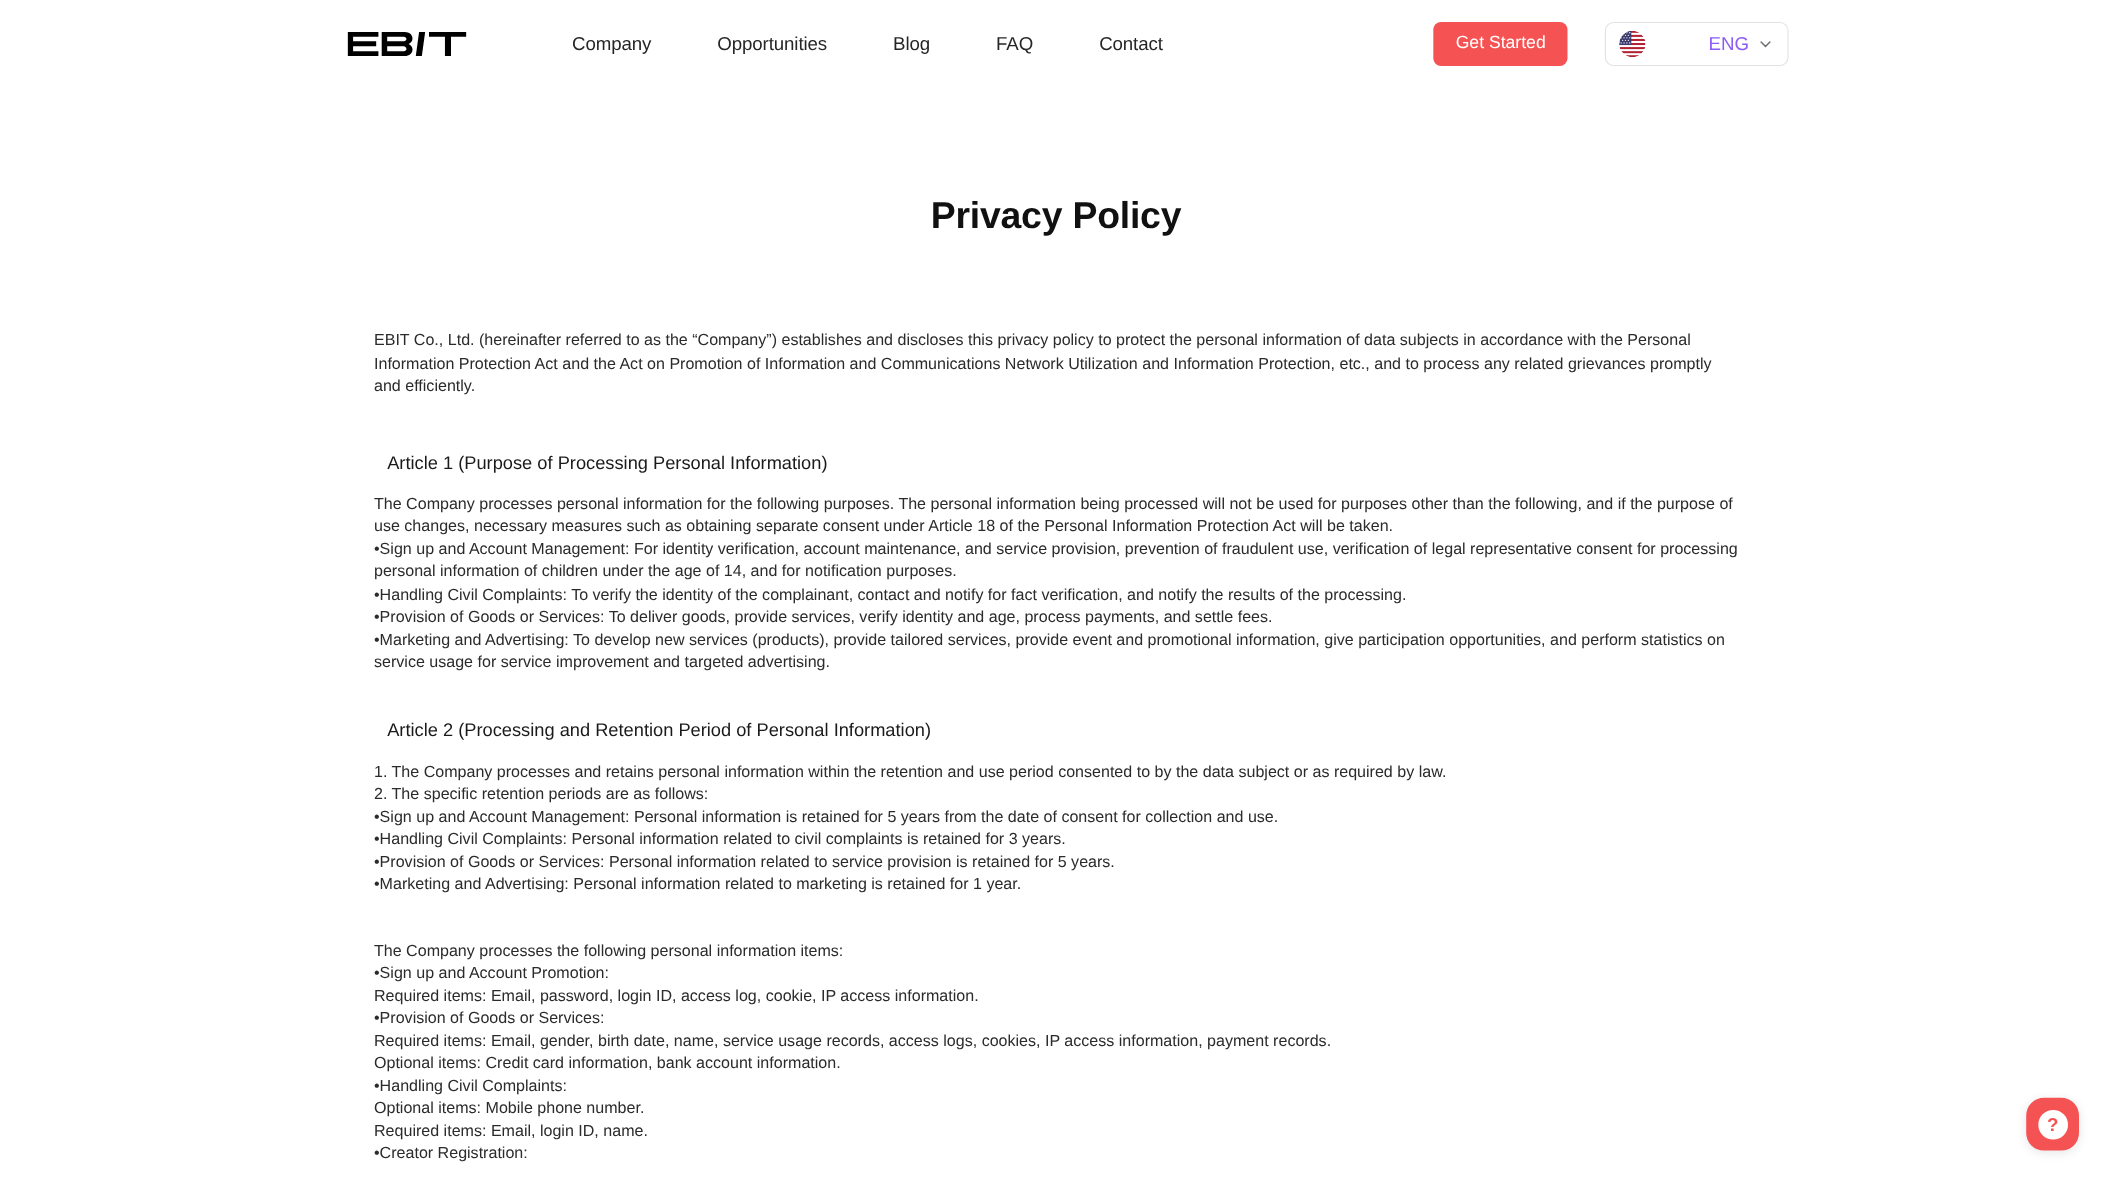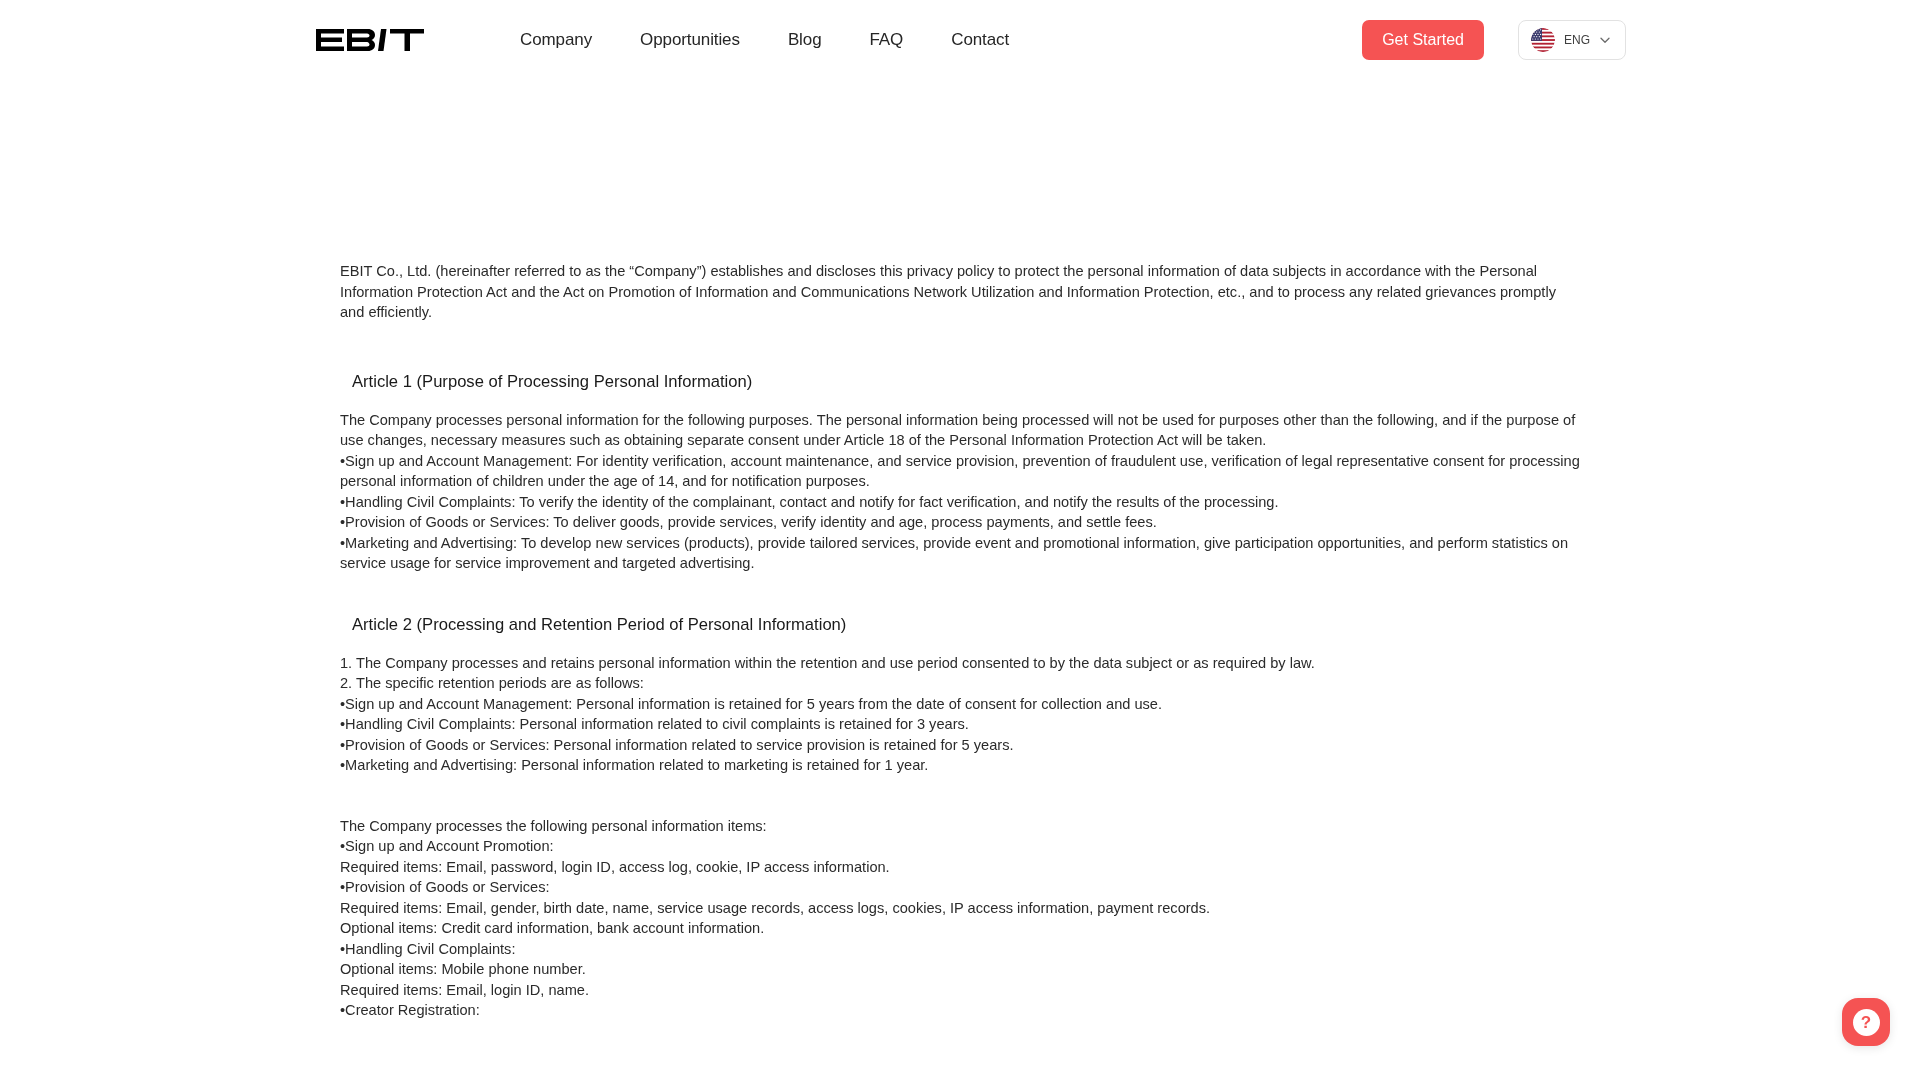--- a/index.html
+++ b/index.html
@@ -41,21 +41,21 @@
     height: 24px;
     flex: 0 0 auto;
     margin-right: 74px;
     cursor: pointer;
   }
   .logo svg { display: block; }
 
   .nav {
     display: flex;
     align-items: center;
-    gap: 4px;
+    gap: 16px;
     flex: 0 0 auto;
   }
   .nav-link {
     font-size: 17px;
     color: #262626;
     text-decoration: none;
     padding: 8px 22px;
     white-space: nowrap;
     cursor: pointer;
     letter-spacing: -0.1px;
@@ -95,23 +95,24 @@
     font-family: inherit;
   }
   .flag-icon {
     width: 24px; height: 24px;
     border-radius: 50%;
     overflow: hidden;
     flex: 0 0 auto;
     display: block;
   }
   .lang-label {
-    font-size: 12px;
-    color: #404040;
+    font-size: 17px;
+    color: #8b5cf6;
     white-space: nowrap;
+    margin-left: 48px;
   }
   .chev {
     width: 12px; height: 12px;
     display: block;
     flex: 0 0 auto;
   }
 
   
   .page {
     width: 1920px;
@@ -266,20 +267,21 @@
             <path d="M2 4.2 L6 8.2 L10 4.2" fill="none" stroke="#6b6b6b" stroke-width="1.3" stroke-linecap="round" stroke-linejoin="round"></path>
           </svg>
         </span>
       </button>
     </div>
 
   </div>
 </header>
 
 <main class="page">
+  <h1 class="page-title">Privacy Policy</h1>
 
   <div class="content">
 
     <p class="intro">EBIT Co., Ltd. (hereinafter referred to as the “Company”) establishes and discloses this privacy policy to protect the personal information of data subjects in accordance with the Personal Information Protection Act and the Act on Promotion of Information and Communications Network Utilization and Information Protection, etc., and to process any related grievances promptly and efficiently.</p>
 
     <section class="article">
       <h2 class="article-heading">Article 1 (Purpose of Processing Personal Information)</h2>
       <div class="article-body">
         <p>The Company processes personal information for the following purposes. The personal information being processed will not be used for purposes other than the following, and if the purpose of use changes, necessary measures such as obtaining separate consent under Article 18 of the Personal Information Protection Act will be taken.</p>
         <p>•Sign up and Account Management: For identity verification, account maintenance, and service provision, prevention of fraudulent use, verification of legal representative consent for processing personal information of children under the age of 14, and for notification purposes.</p>

